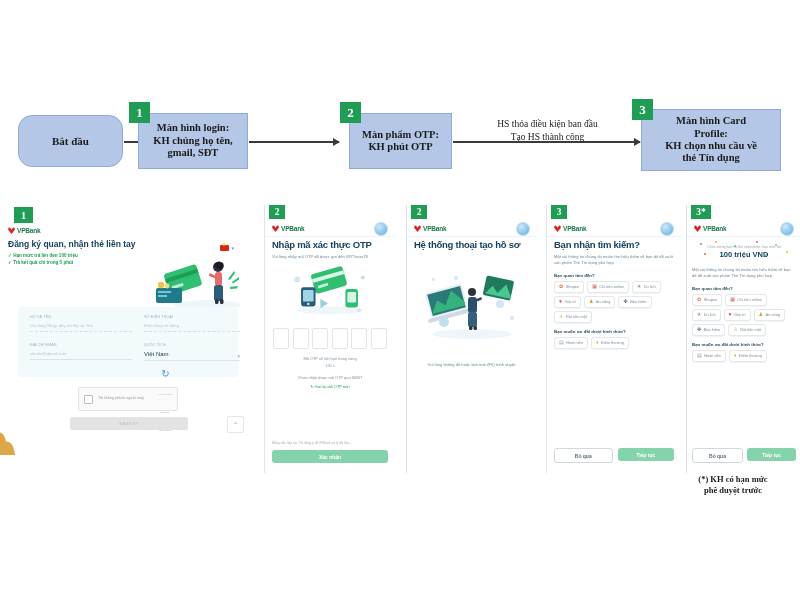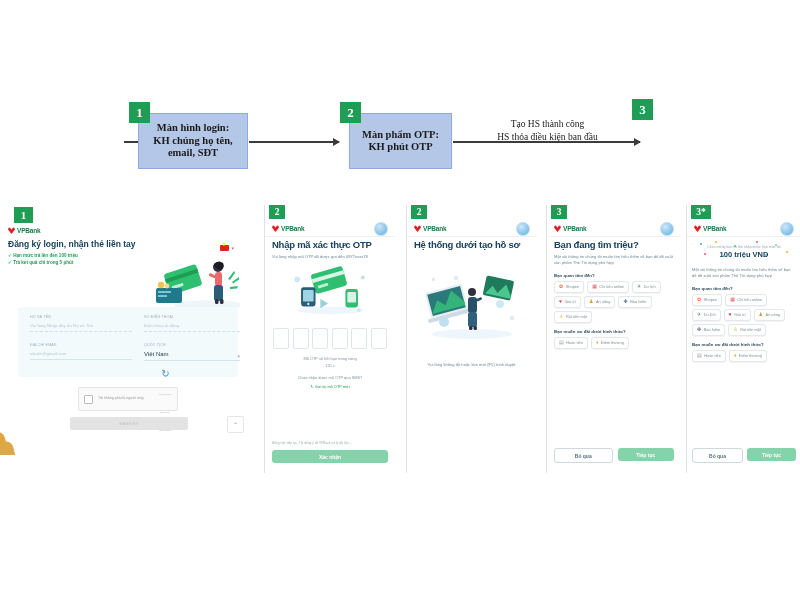--- a/index.html
+++ b/index.html
@@ -156,50 +156,59 @@
     font-weight:bold;line-height:1.35;
   }
 </style>
 </head>
 <body>
 
 <div class="stage">
 
   <div class="flow">
 
+    <div class="fbox rounded" style="left:18px;top:20px;width:105px;height:52px;font-size:11px;">
+      <span>Bắt đầu</span>
+    </div>
 
     <div class="arrow" style="left:124px;top:46px;width:32px;"></div>
 
     <div class="badge" style="left:129px;top:7px;">
       <span>1</span>
     </div>
     <div class="fbox" style="left:138px;top:18px;width:110px;height:56px;font-size:10.5px;flex-direction:column;">
       <span>Màn hình login:</span>
       <span>KH chúng họ tên,</span>
-      <span>email, SĐT</span>
+      <span>gmail, SĐT</span>
     </div>
 
     <div class="arrow" style="left:249px;top:46px;width:90px;"></div>
 
     <div class="badge" style="left:340px;top:7px;">
       <span>2</span>
     </div>
     <div class="fbox" style="left:349px;top:18px;width:103px;height:56px;font-size:10.5px;flex-direction:column;">
       <span>Màn phẩm OTP:</span>
       <span>KH phút OTP</span>
     </div>
 
     <div class="arrow" style="left:453px;top:46px;width:187px;"></div>
     <div class="alabel" style="left:460px;top:23px;width:175px;">
+      <div>HS thỏa điều kiện ban đầu</div>
       <div>Tạo HS thành công</div>
-      <div>HS thỏa điều kiện ban đầu</div>
     </div>
 
     <div class="badge" style="left:632px;top:4px;">
       <span>3</span>
+    </div>
+    <div class="fbox" style="left:641px;top:14px;width:140px;height:62px;font-size:10.5px;flex-direction:column;">
+      <span>Màn hình Card</span>
+      <span>Profile:</span>
+      <span>KH chọn nhu cầu về</span>
+      <span>thẻ Tín dụng</span>
     </div>
   </div>
 
   <div class="panels">
 
     <div class="panel" id="p1">
       <div class="pbadge" style="width:19px;height:16px;font-size:11px;left:14px;top:2px;">
         <span>1</span>
       </div>
 
@@ -207,21 +216,21 @@
         <div class="vpb" style="margin-top:8px;">
           <span class="mark"></span>
           <span class="txt">VPBank</span>
         </div>
 
         <div class="langsel">
           <span class="flag"></span>
           <span class="chev">▾</span>
         </div>
 
-        <div class="head">Đăng ký login, nhận thẻ liền tay</div>
+        <div class="head">Đăng ký quan, nhận thẻ liền tay</div>
         <div class="bul">
           <span>✓</span>
           <span>Hạn mức trả lên đến 100 triệu</span>
         </div>
         <div class="bul">
           <span>✓</span>
           <span>Trả kết quả chỉ trong 5 phút</span>
         </div>
 
         <svg class="illus" viewBox="0 0 92 58">
@@ -369,21 +378,21 @@
       </div>
       <div class="screen">
         <div class="mhead">
           <span class="vpb">
             <span class="mark"></span>
             <span class="txt">VPBank</span>
           </span>
           <span class="avatar"></span>
         </div>
         <div class="mbody">
-          <div class="mtitle">Hệ thống dưới tạo hồ sơ</div>
+          <div class="mtitle">Hệ thống thoại tạo hồ sơ</div>
 
           <svg viewBox="0 0 116 80" style="width:100%;height:80px;margin-top:14px;">
             <ellipse cx="58" cy="70" rx="40" ry="5" fill="#eef6fb"></ellipse>
             <g transform="rotate(-15 40 38)">
               <rect x="14" y="22" width="38" height="26" rx="2" fill="#e8eef4"></rect>
               <path d="M16 24 l34 0 l0 22 l-34 0z" fill="#2a7a7a"></path>
               <path d="M16 44 l8 -12 l7 7 l9 -13 l10 14 l0 4 l-34 0z" fill="#34b37a"></path>
               <rect x="10" y="48" width="46" height="4" rx="2" fill="#cfdae4"></rect>
             </g>
             <g transform="rotate(12 84 26)">
@@ -416,21 +425,21 @@
       </div>
       <div class="screen">
         <div class="mhead">
           <span class="vpb">
             <span class="mark"></span>
             <span class="txt">VPBank</span>
           </span>
           <span class="avatar"></span>
         </div>
         <div class="mbody">
-          <div class="mtitle">Bạn đang tìm triệu?</div>
+          <div class="mtitle">Bạn nhận tìm kiếm?</div>
           <div class="msub" style="margin-top:4px;">Một vài thông tin chúng tôi muốn tìm hiểu thêm về bạn để đề xuất sản phẩm Thẻ Tín dụng phù hợp</div>
 
           <div class="qlab">Bạn quan tâm đến?</div>
           <div class="chips" id="p4c1">
               <div class="chip">
                 <span class="ic" style="color: rgb(240, 100, 42);">✿</span>
                 <span>Shopee</span>
               </div>
               <div class="chip">
                 <span class="ic" style="color: rgb(224, 80, 80);">▦</span>
@@ -563,14 +572,18 @@
             </div>
             <div class="btn-primary" style="flex:1;">
               <span>Tiếp tục</span>
             </div>
           </div>
         </div>
       </div>
     </div>
   </div>
 
+  <div class="footnote">
+    <div>(*) KH có hạn mức</div>
+    <div>phê duyệt trước</div>
+  </div>
 
 </div>
 
 </body></html>

